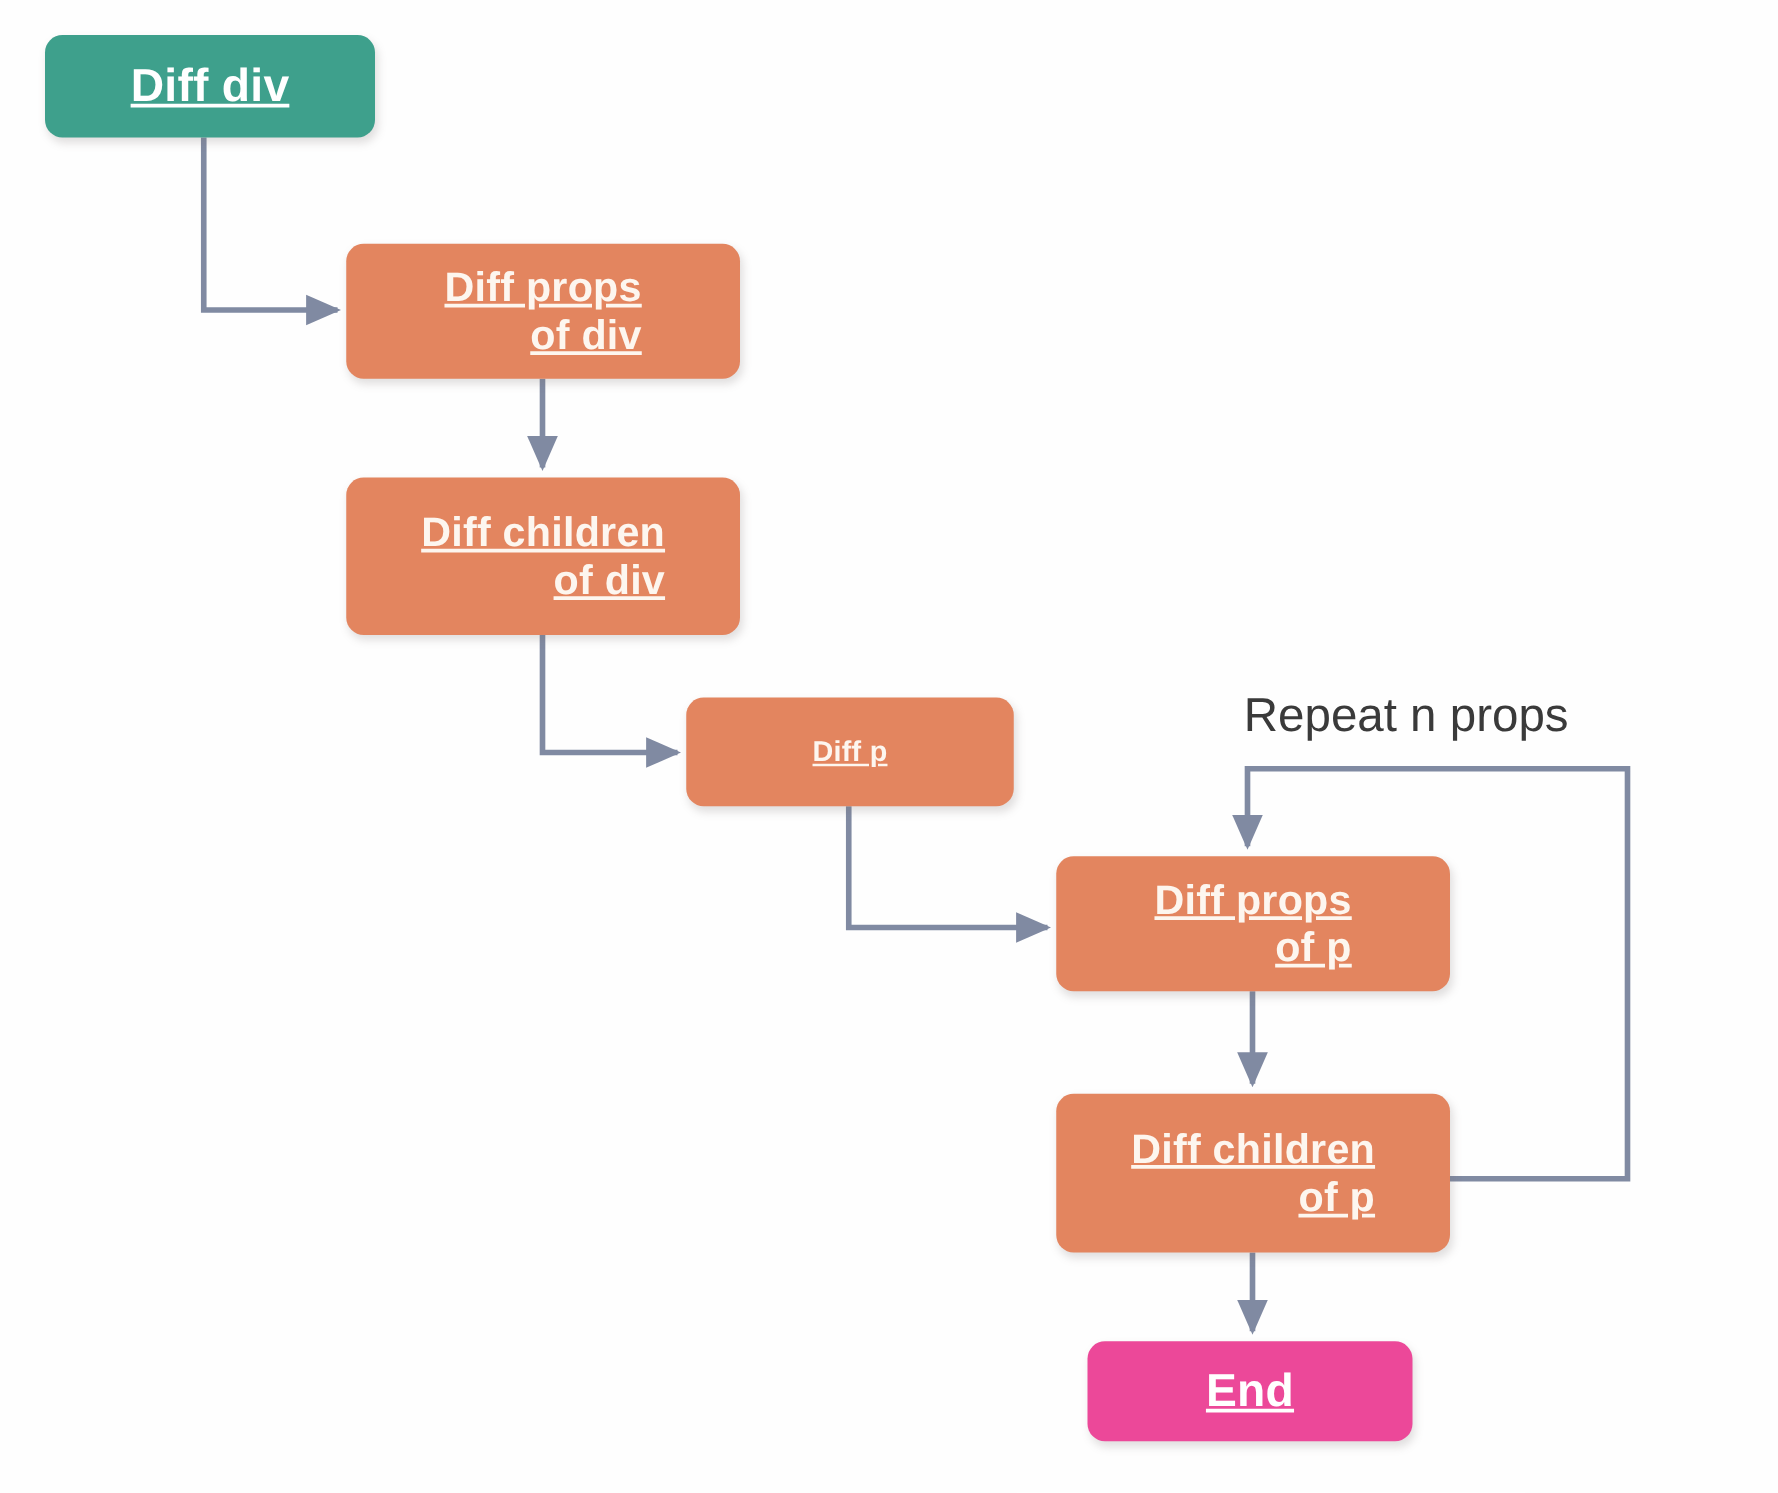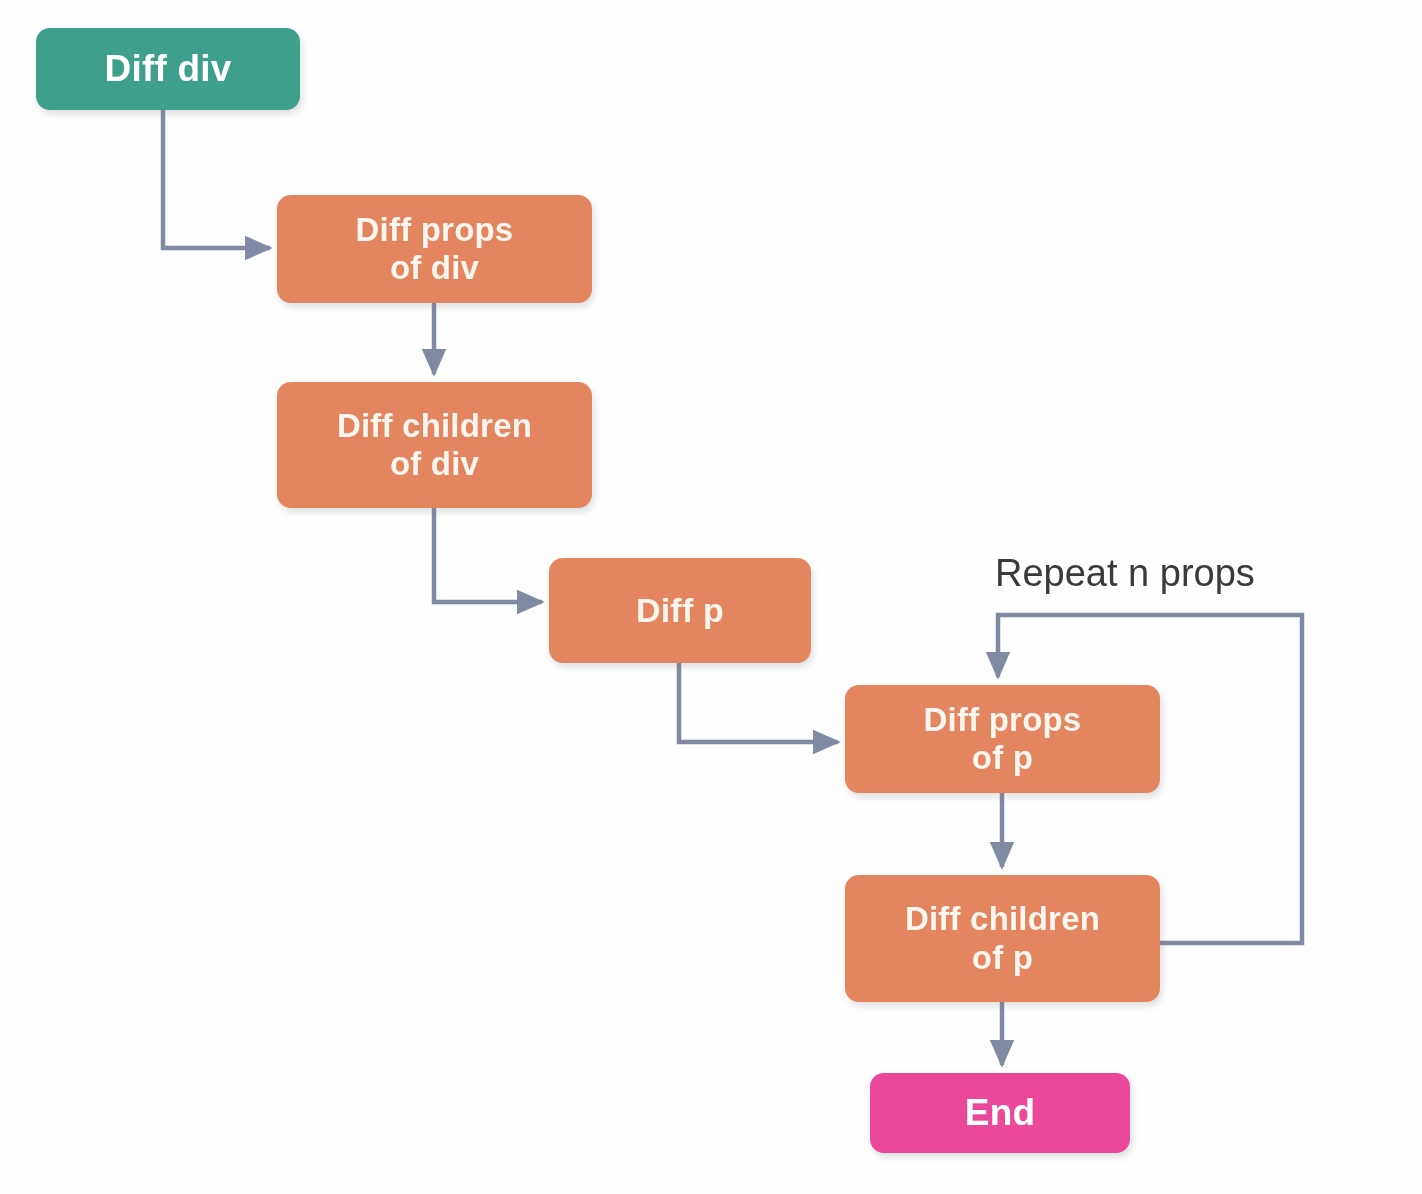--- a/index.html
+++ b/index.html
@@ -25,30 +25,31 @@
     top: 0;
     width: 1422px;
     height: 1194px;
     pointer-events: none;
   }
   .node {
     position: absolute;
     display: flex;
     align-items: center;
     justify-content: center;
-    text-align: center;
+    text-align: right;
     border-radius: 14px;
     color: #fdf6ef;
     font-weight: bold;
     line-height: 1.16;
     letter-spacing: 0.2px;
     box-sizing: border-box;
     box-shadow: 2px 4px 7px rgba(120, 110, 110, 0.22);
     white-space: pre-line;
     padding: 2px 6px;
+    text-decoration: underline;
   }
   .node.terminal {
     color: #ffffff;
   }
   .annotation {
     position: absolute;
     color: #3a3a3a;
     font-weight: normal;
     white-space: nowrap;
   }
@@ -81,21 +82,21 @@
   </svg>
 
   <div class="node terminal" style="left:36px; top:28px; width:264px; height:82px; background:#3EA08C; font-size:37px;">Diff div</div>
 
   <div class="node" style="left:277px; top:195px; width:315px; height:108px; background:#E3855F; font-size:33px;">Diff props
 of div</div>
 
   <div class="node" style="left:277px; top:382px; width:315px; height:126px; background:#E3855F; font-size:33px;">Diff children
 of div</div>
 
-  <div class="node" style="left:549px; top:558px; width:262px; height:105px; background:#E3855F; font-size:34px;">Diff p</div>
+  <div class="node" style="left:549px; top:558px; width:262px; height:87px; background:#E3855F; font-size:23px;">Diff p</div>
 
   <div class="node" style="left:845px; top:685px; width:315px; height:108px; background:#E3855F; font-size:33px;">Diff props
 of p</div>
 
   <div class="node" style="left:845px; top:875px; width:315px; height:127px; background:#E3855F; font-size:33px;">Diff children
 of p</div>
 
   <div class="node terminal" style="left:870px; top:1073px; width:260px; height:80px; background:#ec4899; font-size:37px;">End</div>
 
   <div class="annotation" style="left:995px; top:552px; font-size:38px; color:#3A3A3A;">Repeat n props</div>

